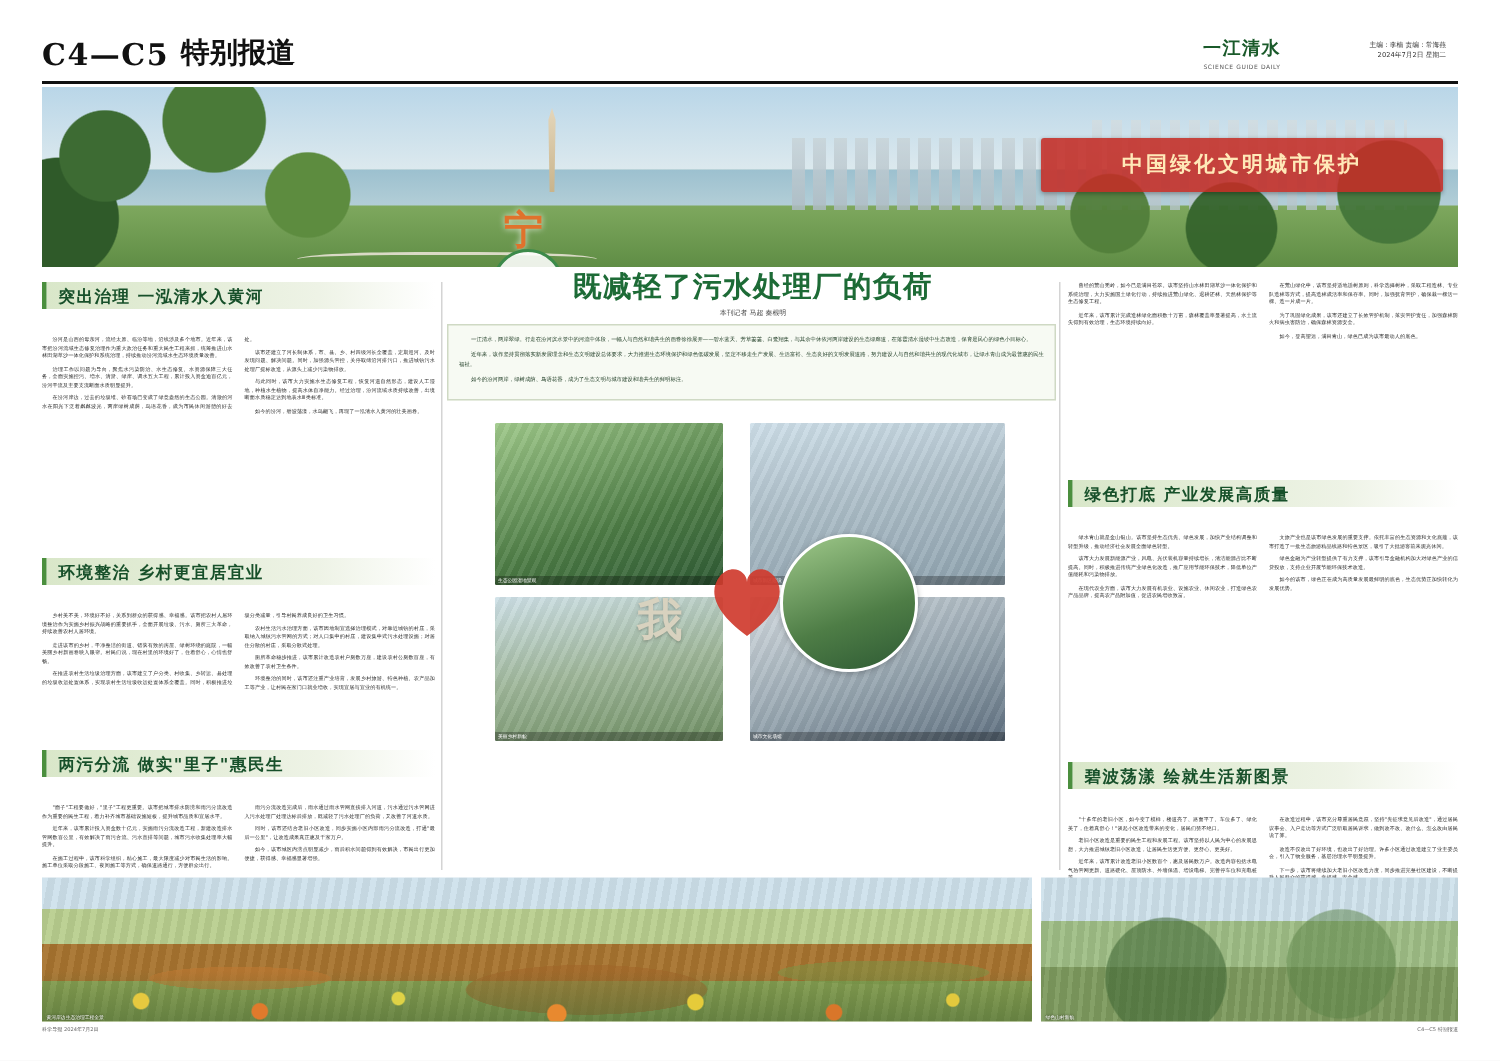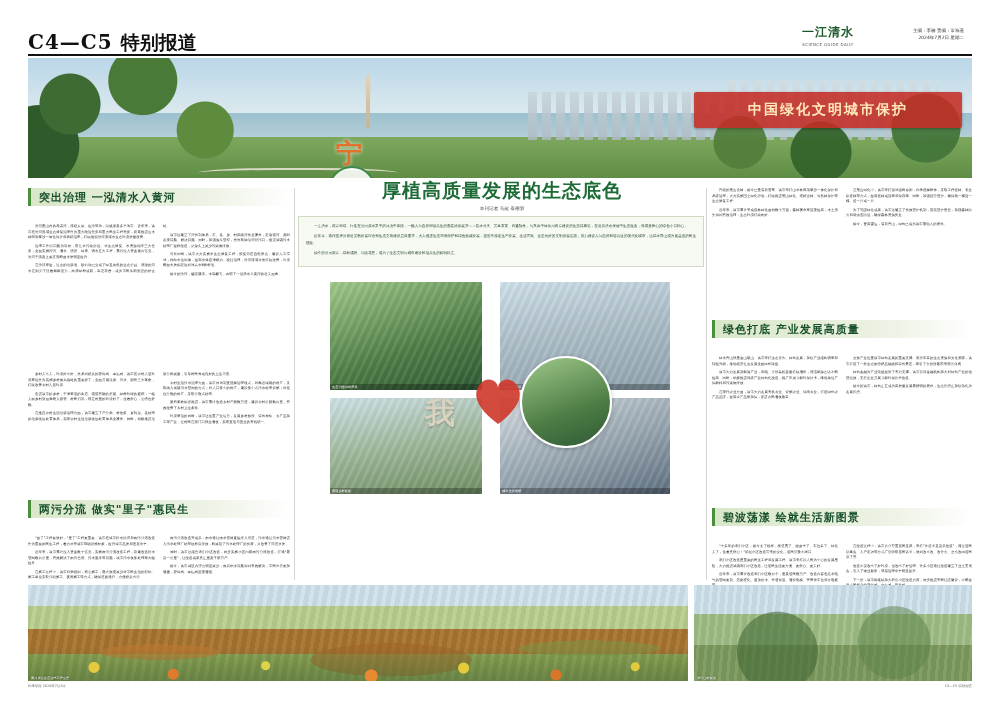--- a/index.html
+++ b/index.html
@@ -10,21 +10,21 @@
     overflow:hidden;
   }
   .page{
     position:relative;
     width:1000px;height:707px;
     background:#ffffff;
   }
   
   .masthead{
     position:absolute;left:28px;top:26px;width:944px;height:26px;
-    display:flex;align-items:flex-end;
+    display:flex;
   }
   .page-code{
     font-family:"DejaVu Serif","Liberation Serif",serif;
     font-size:20px;font-weight:bold;color:#111;letter-spacing:1px;
     line-height:1;
   }
   .section-name{
     font-family:"DejaVu Serif","Liberation Serif",serif;
     font-size:19px;font-weight:bold;color:#111;margin-left:8px;line-height:1;
   }
@@ -294,37 +294,38 @@
     <div class="pagoda"></div>
     <div class="treesL"></div>
     <div class="treesR"></div>
     <div class="bridge"></div>
     <div class="banner">中国绿化文明城市保护</div>
     <div class="flower">宁</div>
     <div class="seal">环</div>
   </div>
 
   <div class="headline-wrap">
-    <div class="headline">厚植高质量发展的生态底色</div>
+    <div class="headline">既减轻了污水处理厂的负荷</div>
   </div>
   <div class="byline">本刊记者 马超  秦根明</div>
 
   <div class="col" style="left:28px;top:188px;width:262px;">
     <div class="sec-title">突出治理  一泓清水入黄河</div>
     <div class="body two-col">
       <p>汾河是山西的母亲河，流经太原、临汾等地，沿线涉及多个地市。近年来，该市把汾河流域生态修复治理作为重大政治任务和重大民生工程来抓，统筹推进山水林田湖草沙一体化保护和系统治理，持续推动汾河流域水生态环境质量改善。</p>
       <p>治理工作以问题为导向，聚焦水污染防治、水生态修复、水资源保障三大任务，全面实施控污、增水、清淤、绿岸、调水五大工程，累计投入资金逾百亿元，汾河干流及主要支流断面水质明显提升。</p>
       <p>在汾河岸边，过去的垃圾堆、砂石场已变成了绿意盎然的生态公园。清澈的河水在阳光下泛着粼粼波光，两岸绿树成荫，鸟语花香，成为市民休闲游憩的好去处。</p>
       <p>该市还建立了河长制体系，市、县、乡、村四级河长全覆盖，定期巡河、及时发现问题、解决问题。同时，加强源头管控，关停取缔沿河排污口，推进城镇污水处理厂提标改造，从源头上减少污染物排放。</p>
       <p>与此同时，该市大力实施水生态修复工程，恢复河道自然形态，建设人工湿地，种植水生植物，提高水体自净能力。经过治理，汾河流域水质持续改善，出境断面水质稳定达到地表水Ⅲ类标准。</p>
       <p>如今的汾河，碧波荡漾，水鸟翩飞，再现了一泓清水入黄河的壮美画卷。</p>
     </div>
   </div>
 
   <div class="col" style="left:28px;top:372px;width:262px;">
+    <div class="sec-title">环境整治  乡村更宜居宜业</div>
     <div class="body two-col">
       <p>乡村美不美，环境好不好，关系到群众的获得感、幸福感。该市把农村人居环境整治作为实施乡村振兴战略的重要抓手，全面开展垃圾、污水、厕所三大革命，持续改善农村人居环境。</p>
       <p>走进该市的乡村，干净整洁的街道、错落有致的房屋、绿树环绕的庭院，一幅美丽乡村新画卷映入眼帘。村民们说，现在村里的环境好了，住着舒心，心情也舒畅。</p>
       <p>在推进农村生活垃圾治理方面，该市建立了户分类、村收集、乡转运、县处理的垃圾收运处置体系，实现农村生活垃圾收运处置体系全覆盖。同时，积极推进垃圾分类减量，引导村民养成良好的卫生习惯。</p>
       <p>农村生活污水治理方面，该市因地制宜选择治理模式，对靠近城镇的村庄，采取纳入城镇污水管网的方式；对人口集中的村庄，建设集中式污水处理设施；对居住分散的村庄，采取分散式处理。</p>
       <p>厕所革命稳步推进，该市累计改造农村户厕数万座，建设农村公厕数百座，有效改善了农村卫生条件。</p>
       <p>环境整治的同时，该市还注重产业培育，发展乡村旅游、特色种植、农产品加工等产业，让村民在家门口就业增收，实现宜居与宜业的有机统一。</p>
     </div>
   </div>
 

